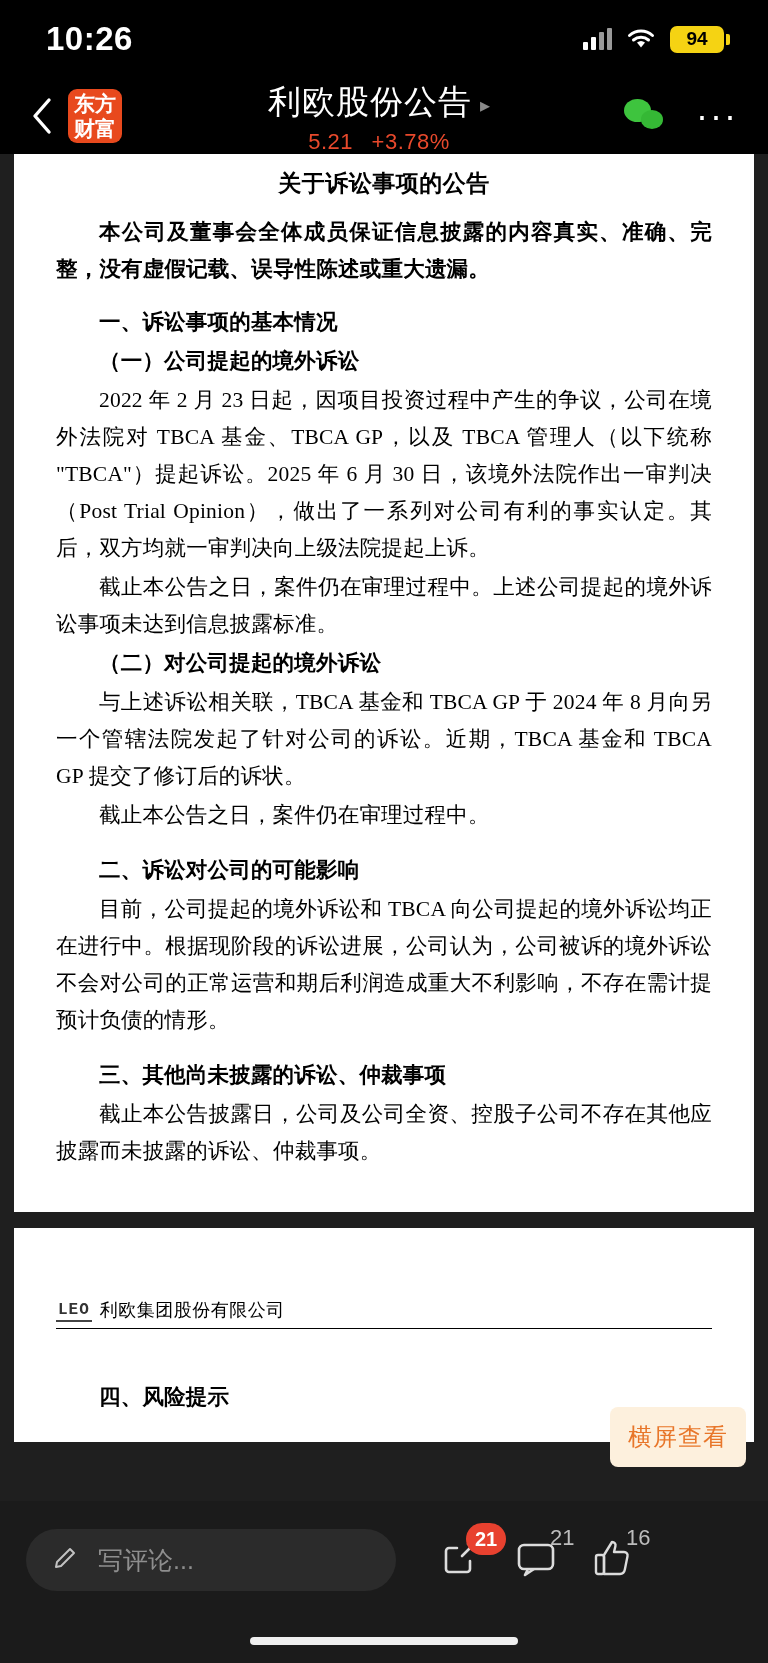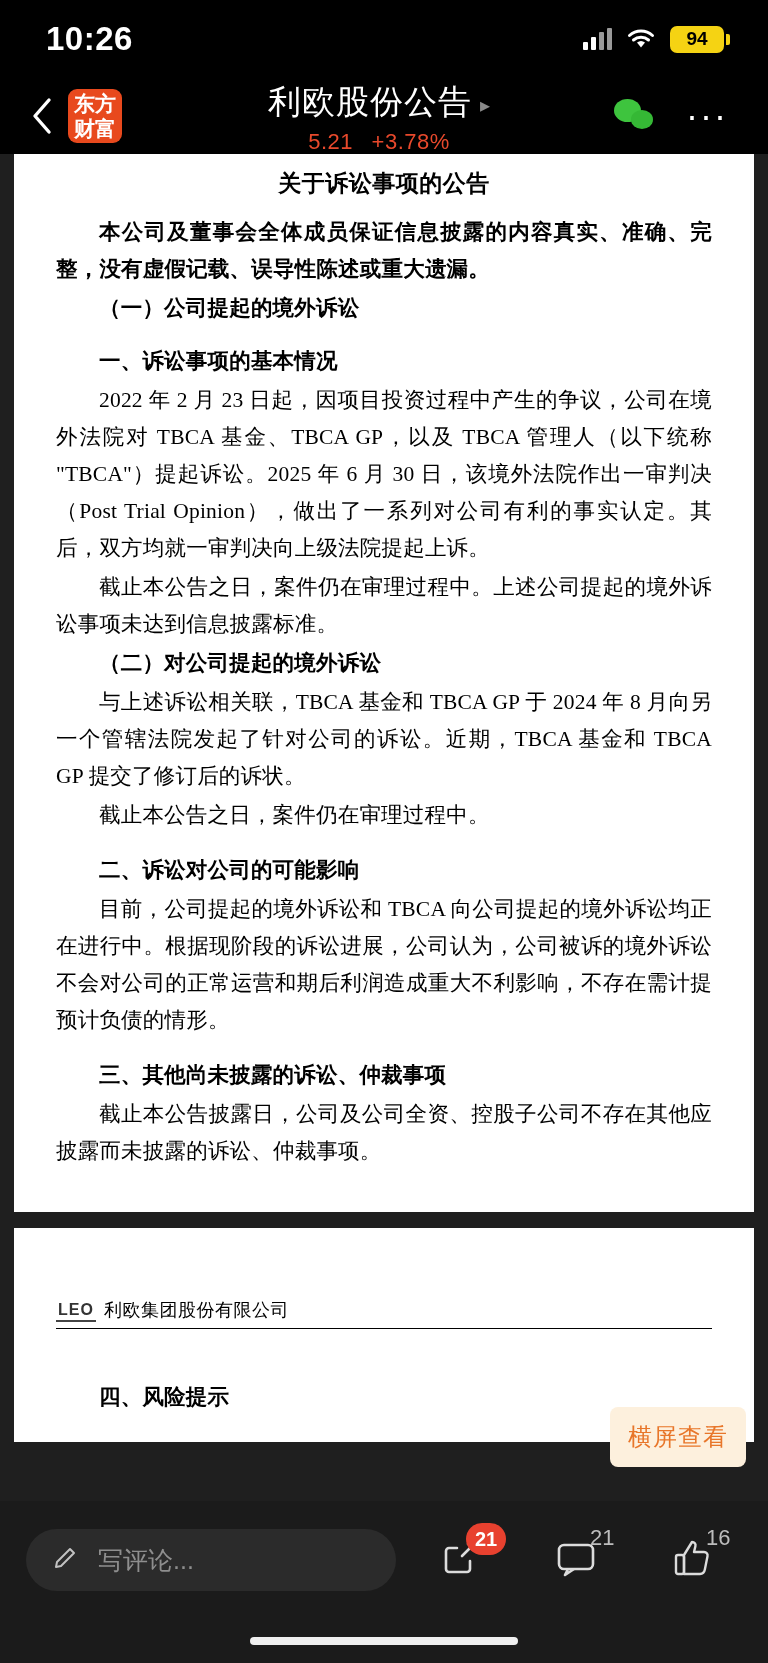--- a/index.html
+++ b/index.html
@@ -62,21 +62,21 @@
     width:4px; height:11px; background:#f5d313;
     border-radius: 0 2px 2px 0;
   }
 
   
   .navbar {
     height: 76px;
     background: #000;
     display: flex;
     align-items: center;
-    padding: 0 40px 0 22px;
+    padding: 0 30px 0 22px;
     flex: 0 0 auto;
     position: relative;
   }
   .back-chevron {
     width: 40px; height: 40px;
     display:flex; align-items:center; justify-content:center;
     color: #fff;
     flex: 0 0 auto;
   }
   .back-chevron svg { display:block; }
@@ -183,21 +183,21 @@
   }
   .doc-header2 {
     border-bottom: 1.5px solid #000;
     padding-bottom: 6px;
     display: flex;
     align-items: flex-end;
     gap: 8px;
     margin-bottom: 50px;
   }
   .leo-logo {
-    font-family: Liberation Sans, sans-serif;
+    font-family: Liberation Mono, monospace;
     font-size: 16px;
     font-weight: 700;
     letter-spacing: 1px;
     color: #333;
     border-bottom: 2px solid #444;
     padding: 0 2px 1px 2px;
   }
   .doc-header2 .co {
     font-family: "Liberation Serif", serif;
     font-size: 18px;
@@ -258,21 +258,21 @@
     background: #e8412f;
     color: #fff;
     font-size: 20px;
     font-weight: 600;
     min-width: 40px;
     height: 32px;
     border-radius: 16px;
     display:flex; align-items:center; justify-content:center;
     padding: 0 8px;
   }
-  .actions { display:flex; align-items:center; gap: 40px; margin-left: 6px; }
+  .actions { display:flex; align-items:center; margin-left: 6px; }
 
   
   .home-ind {
     height: 44px;
     background: #1b1b1b;
     display:flex; align-items:center; justify-content:center;
     flex: 0 0 auto;
   }
   .home-ind span {
     width: 268px; height: 8px;
@@ -337,22 +337,22 @@
     </div>
   </div>
 
   <div class="content">
 
     <div class="page first">
       <div class="doc-title">关于诉讼事项的公告</div>
 
       <p class="doc bold indent">本公司及董事会全体成员保证信息披露的内容真实、准确、完整，没有虚假记载、误导性陈述或重大遗漏。</p>
 
+      <p class="doc heading">一、诉讼事项的基本情况</p>
       <p class="doc subheading">（一）公司提起的境外诉讼</p>
-      <p class="doc heading">一、诉讼事项的基本情况</p>
       <p class="doc indent">2022 年 2 月 23 日起，因项目投资过程中产生的争议，公司在境外法院对 TBCA 基金、TBCA GP，以及 TBCA 管理人（以下统称 "TBCA"）提起诉讼。2025 年 6 月 30 日，该境外法院作出一审判决（Post Trial Opinion），做出了一系列对公司有利的事实认定。其后，双方均就一审判决向上级法院提起上诉。</p>
       <p class="doc indent">截止本公告之日，案件仍在审理过程中。上述公司提起的境外诉讼事项未达到信息披露标准。</p>
       <p class="doc subheading">（二）对公司提起的境外诉讼</p>
       <p class="doc indent">与上述诉讼相关联，TBCA 基金和 TBCA GP 于 2024 年 8 月向另一个管辖法院发起了针对公司的诉讼。近期，TBCA 基金和 TBCA GP 提交了修订后的诉状。</p>
       <p class="doc indent">截止本公告之日，案件仍在审理过程中。</p>
 
       <p class="doc heading gap">二、诉讼对公司的可能影响</p>
       <p class="doc indent">目前，公司提起的境外诉讼和 TBCA 向公司提起的境外诉讼均正在进行中。根据现阶段的诉讼进展，公司认为，公司被诉的境外诉讼不会对公司的正常运营和期后利润造成重大不利影响，不存在需计提预计负债的情形。</p>
 
       <p class="doc heading gap">三、其他尚未披露的诉讼、仲裁事项</p>

